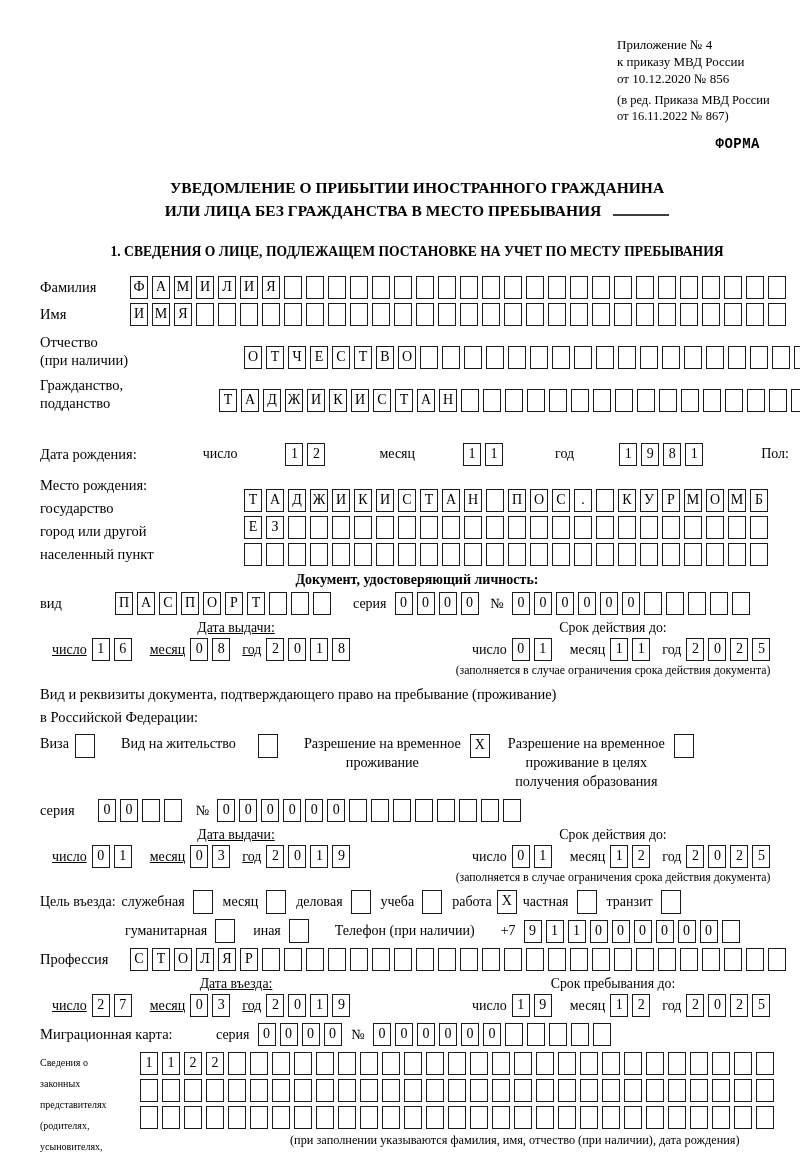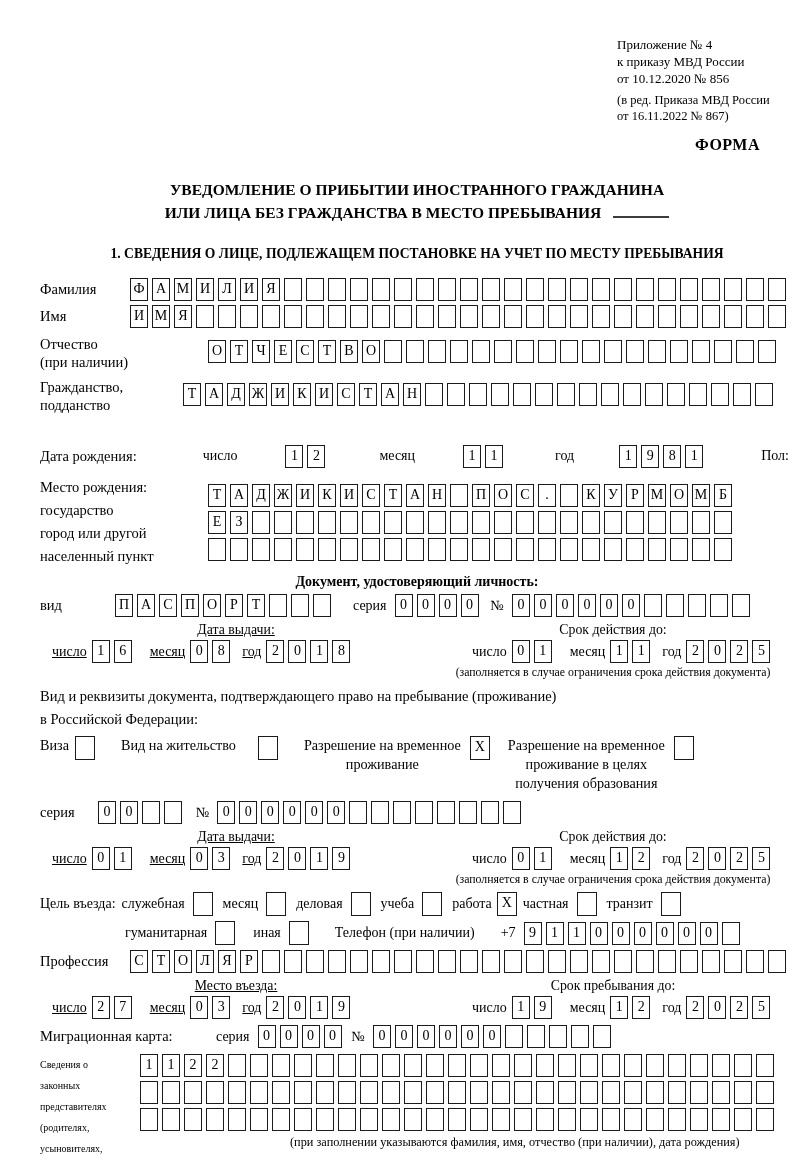--- a/index.html
+++ b/index.html
@@ -6,29 +6,29 @@
   html,body { margin:0; padding:0; }
   body {
     width:800px; height:1163px; background:#ffffff; color:#000;
     font-family:"Liberation Serif", serif; font-size:14px; overflow:hidden;
   }
   .page { padding:36px 6px 16px 40px; height:100%; }
 
   
   .ref { margin-left:577px; font-size:13px; line-height:17px; }
   .ref .amend { margin-top:5px; font-size:12.5px; line-height:16px; }
-  .forma { text-align:right; padding-right:34px; font-weight:bold; font-size:16px; margin-top:12px; letter-spacing:.5px; }
+  .forma { text-align:right; padding-right:34px; font-weight:bold; font-size:14px; margin-top:12px; letter-spacing:.5px;font-family:Liberation Mono, monospace; }
 
   .title { text-align:center; font-weight:bold; font-size:15.5px; line-height:23px; margin-top:24px; }
   .blank-line { display:inline-block; width:56px; height:13px; border-bottom:2.5px solid #3c3c3c; margin-left:12px; }
   .sec1 { text-align:center; font-weight:bold; font-size:13.6px; margin-top:22px; }
 
   .form { margin-top:16px; }
   .row { display:flex; align-items:center; margin-bottom:4px; }
-  .row.top { align-items:center; }
+  .row.top { align-items:flex-end;gap:36px; }
   .lbl { font-size:14.5px; flex:none; }
   .mll { line-height:18px; padding-top:3px; }
   .w90{width:90px} .w143{width:143px} .w168{width:168px}
 
   .boxes { white-space:nowrap; flex:none; }
   .cb {
     display:inline-block; width:18px; height:23px; border:1.6px solid #1b1b1b;
     margin-right:4px; text-align:center; font-size:14px; line-height:20px;
     vertical-align:top; background:#fff;
   }
@@ -275,21 +275,21 @@
       <span class="boxes"><span class="cb">9</span><span class="cb">1</span><span class="cb">1</span><span class="cb">0</span><span class="cb">0</span><span class="cb">0</span><span class="cb">0</span><span class="cb">0</span><span class="cb">0</span><span class="cb"></span></span>
     </div>
 
     <div class="row">
       <span class="lbl w90">Профессия</span>
       <span class="boxes"><span class="cb">С</span><span class="cb">Т</span><span class="cb">О</span><span class="cb">Л</span><span class="cb">Я</span><span class="cb">Р</span><span class="cb"></span><span class="cb"></span><span class="cb"></span><span class="cb"></span><span class="cb"></span><span class="cb"></span><span class="cb"></span><span class="cb"></span><span class="cb"></span><span class="cb"></span><span class="cb"></span><span class="cb"></span><span class="cb"></span><span class="cb"></span><span class="cb"></span><span class="cb"></span><span class="cb"></span><span class="cb"></span><span class="cb"></span><span class="cb"></span><span class="cb"></span><span class="cb"></span><span class="cb"></span><span class="cb"></span></span>
     </div>
 
     <div class="dates">
       <div class="dcol-l">
-        <div class="dhead">Место въезда:</div>
+        <div class="dhead">Дата въезда:</div>
         <div class="dline">
           <span class="dl">число</span>
           <span class="boxes"><span class="cb">2</span><span class="cb">7</span></span>
           <span class="dl m-l14">месяц</span>
           <span class="boxes"><span class="cb">0</span><span class="cb">3</span></span>
           <span class="dl m-l8">год</span>
           <span class="boxes"><span class="cb">2</span><span class="cb">0</span><span class="cb">1</span><span class="cb">9</span></span>
         </div>
       </div>
       <div class="dcol-r">

